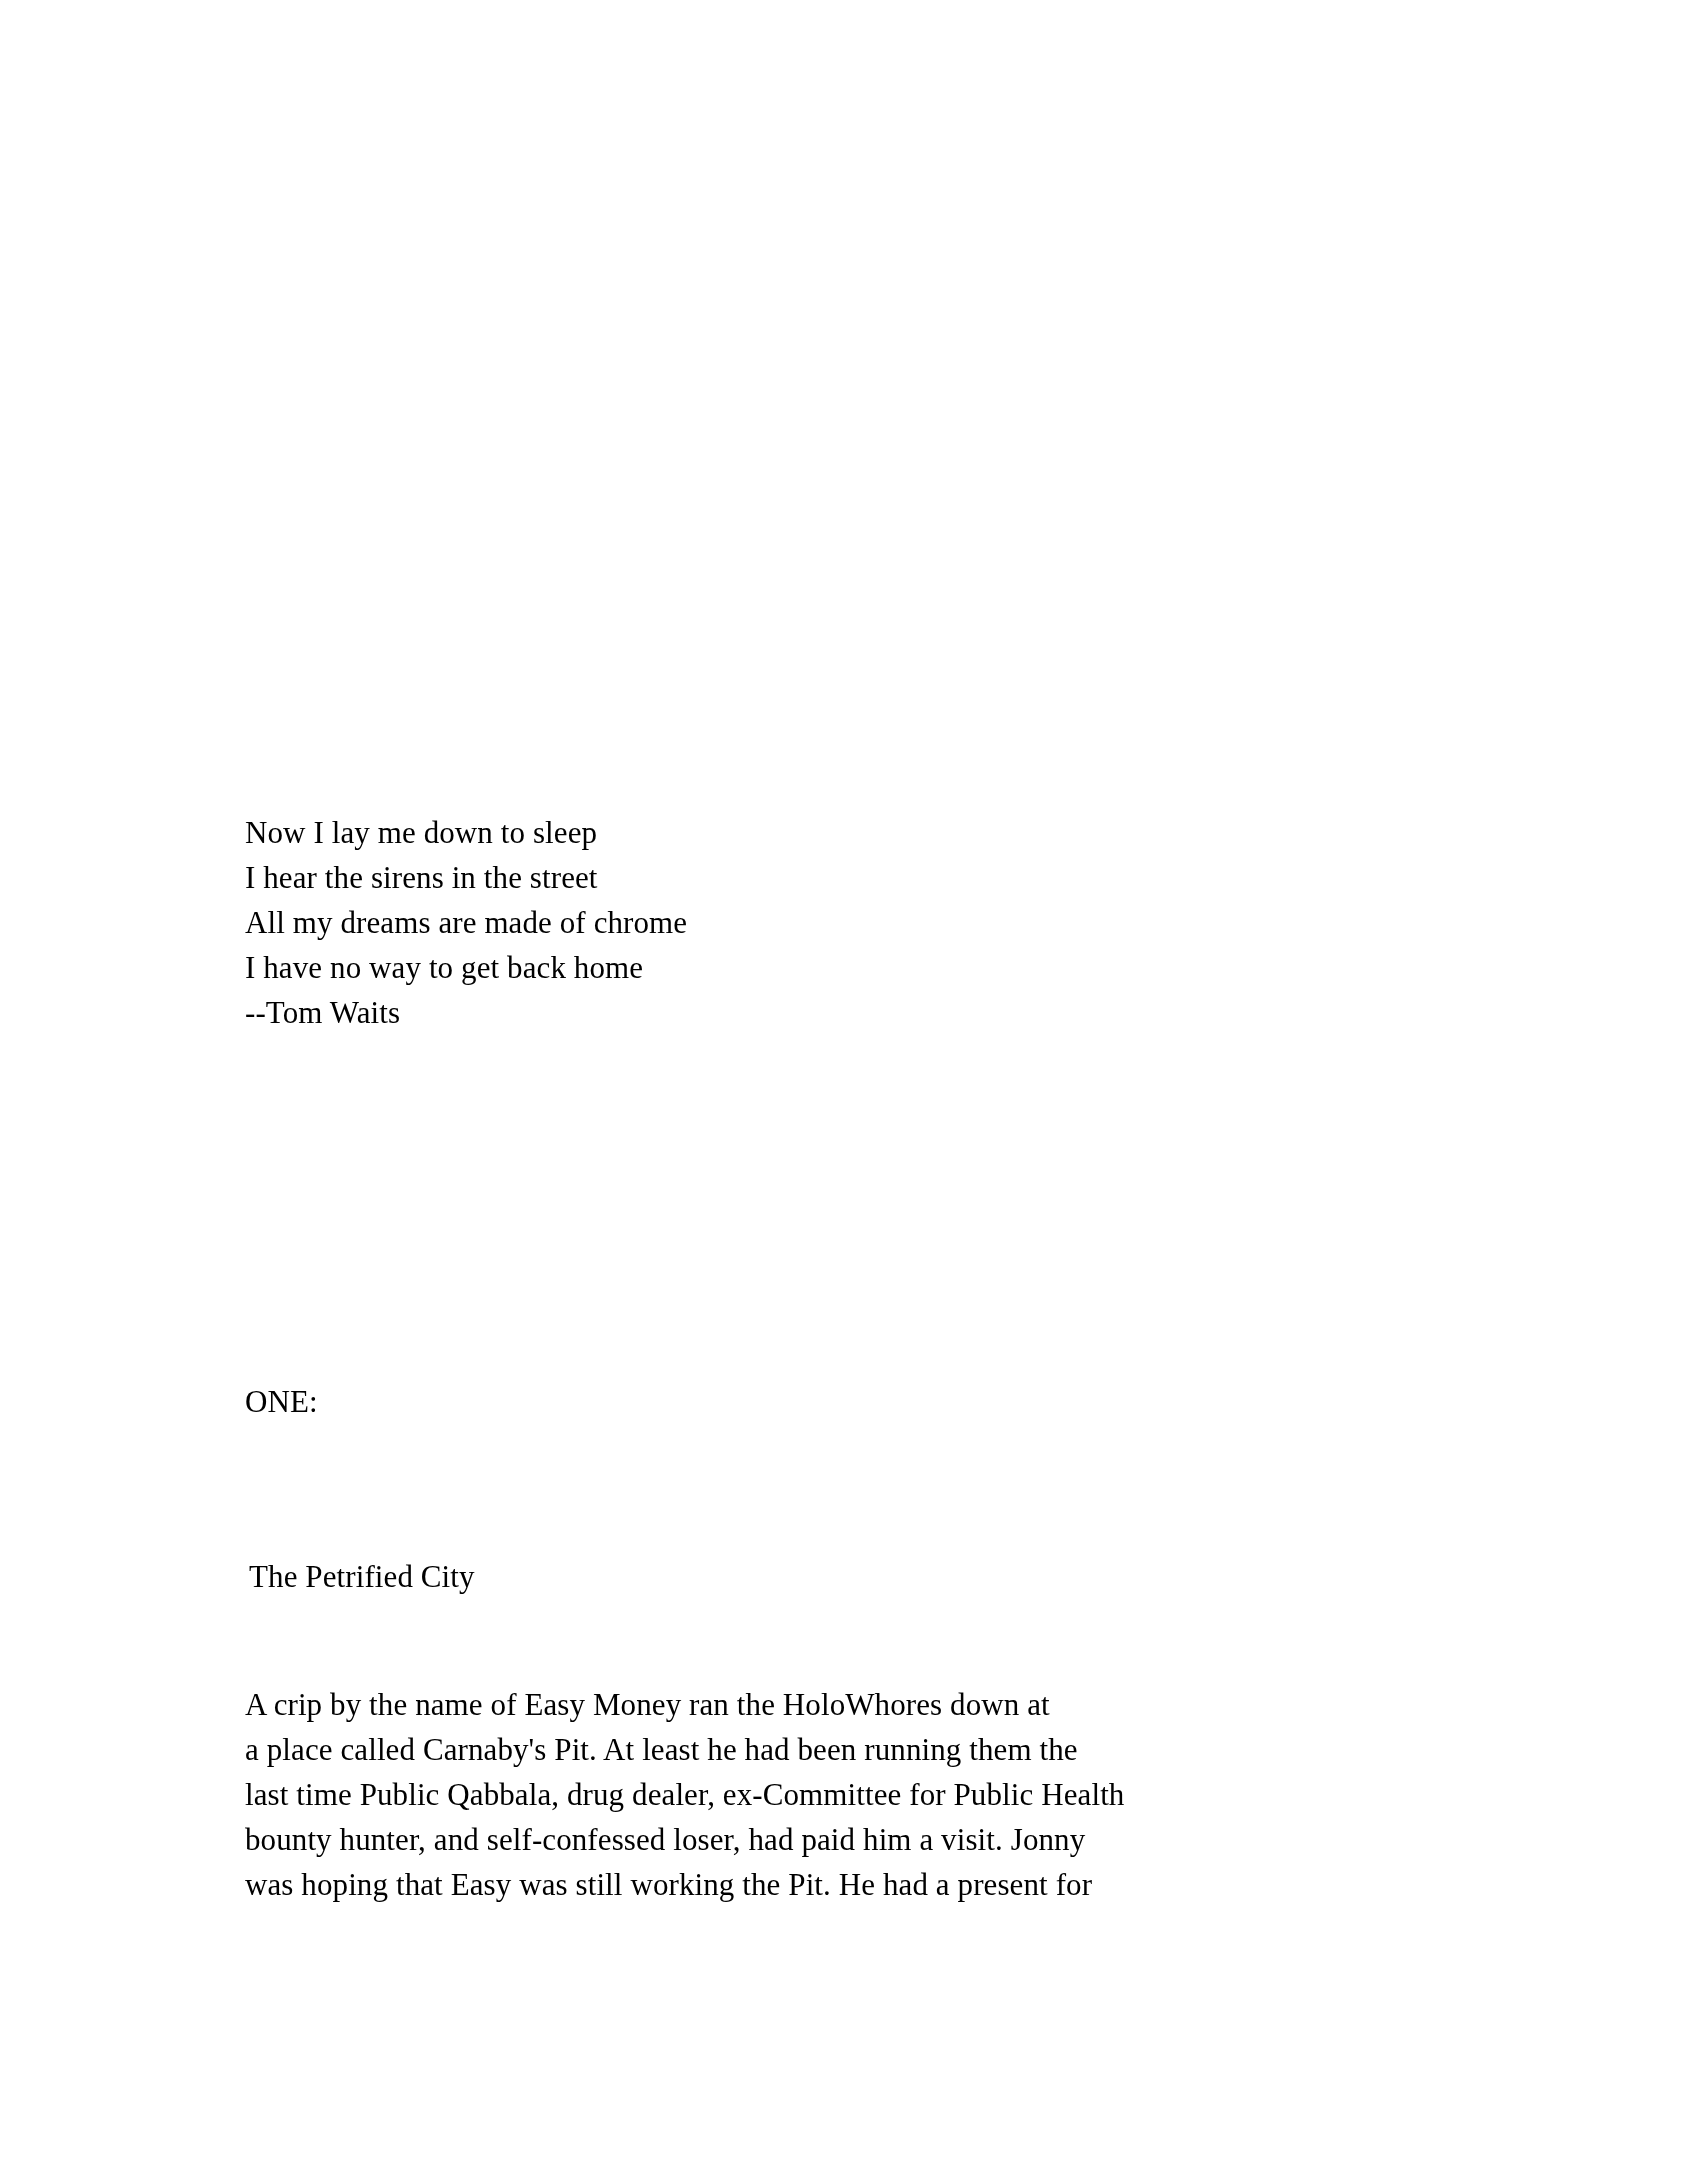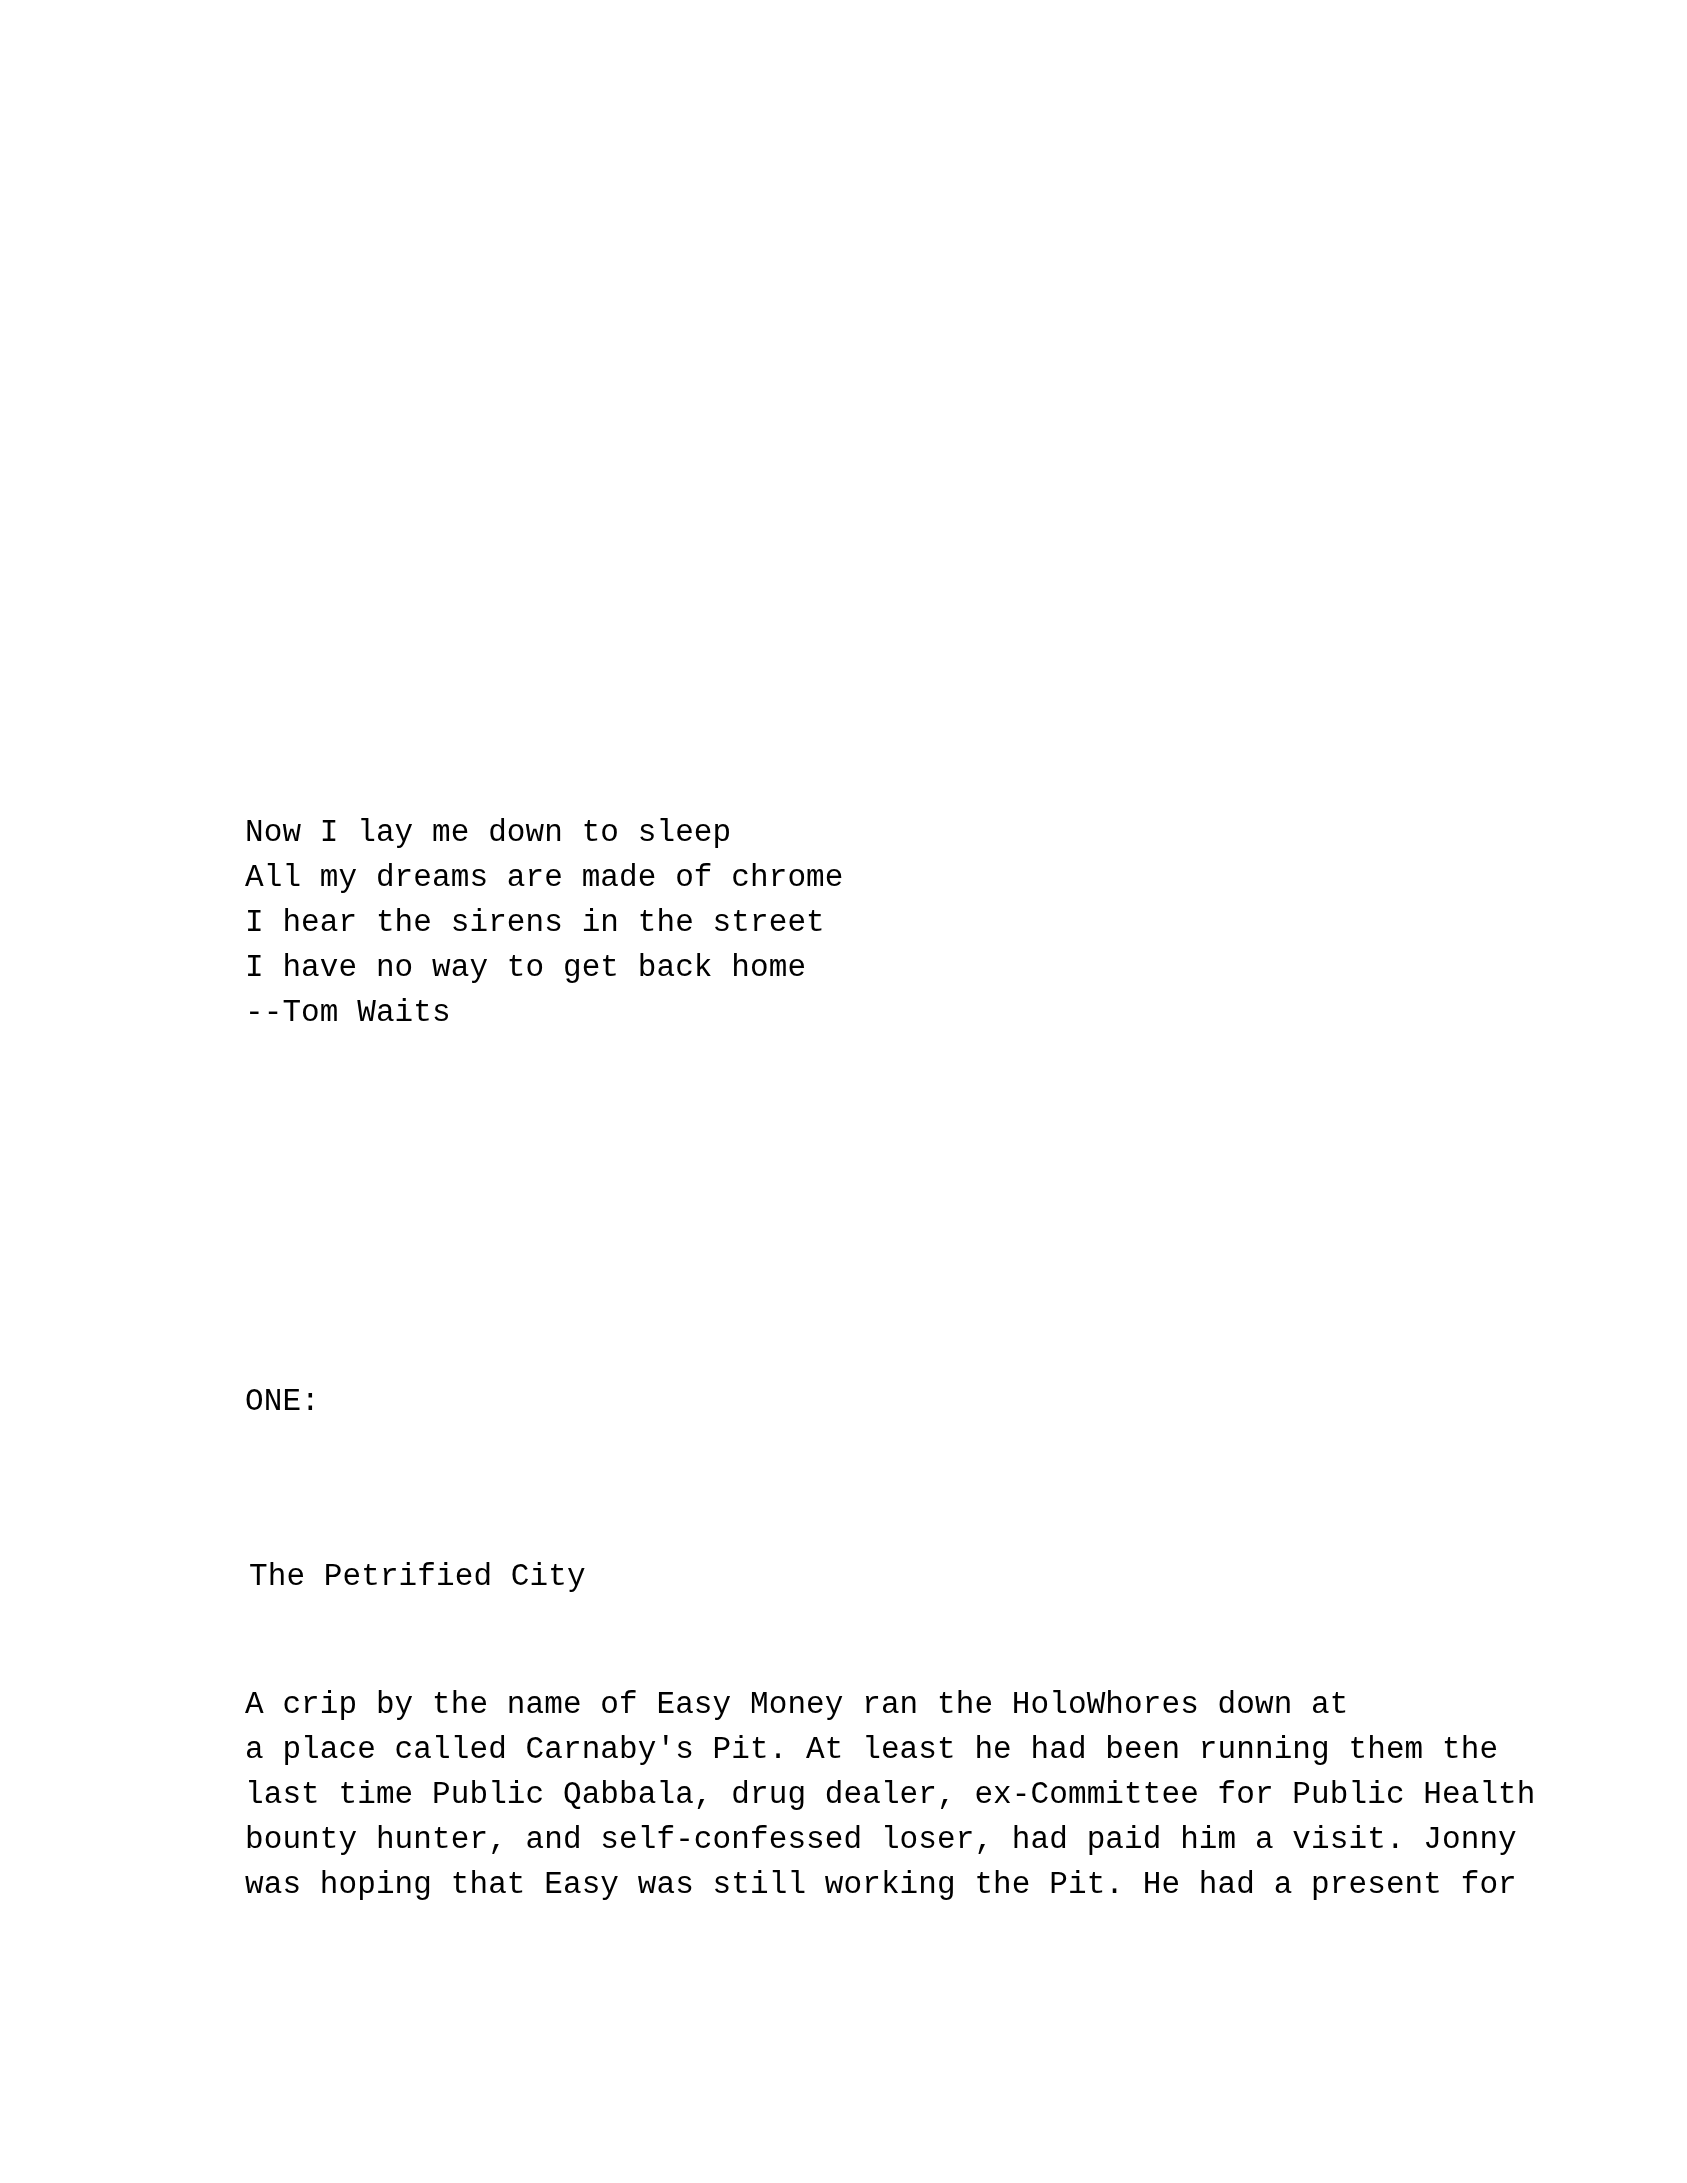--- a/index.html
+++ b/index.html
@@ -5,21 +5,21 @@
   html, body {
     margin: 0;
     padding: 0;
     background: #ffffff;
   }
   .page {
     position: relative;
     width: 1687px;
     height: 2183px;
     background: #ffffff;
-    font-family: Liberation Mono, monospace;
+    font-family: Liberation Serif, serif;
     color: #000000;
     box-sizing: border-box;
   }
   .content {
     position: absolute;
     left: 245px;
     top: 810px;
     width: 1125px;
   }
   .block {
@@ -50,22 +50,22 @@
   }
 </style>
 </head>
 <body>
 
 <div class="page">
   <div class="content">
 
     <div class="block epigraph">
       <div class="line">Now I lay me down to sleep</div>
+      <div class="line">I hear the sirens in the street</div>
       <div class="line">All my dreams are made of chrome</div>
-      <div class="line">I hear the sirens in the street</div>
       <div class="line">I have no way to get back home</div>
       <div class="line">--Tom Waits</div>
     </div>
 
     <div class="spacer-1"></div>
 
     <div class="block chapter-label">ONE:</div>
 
     <div class="spacer-2"></div>
 

